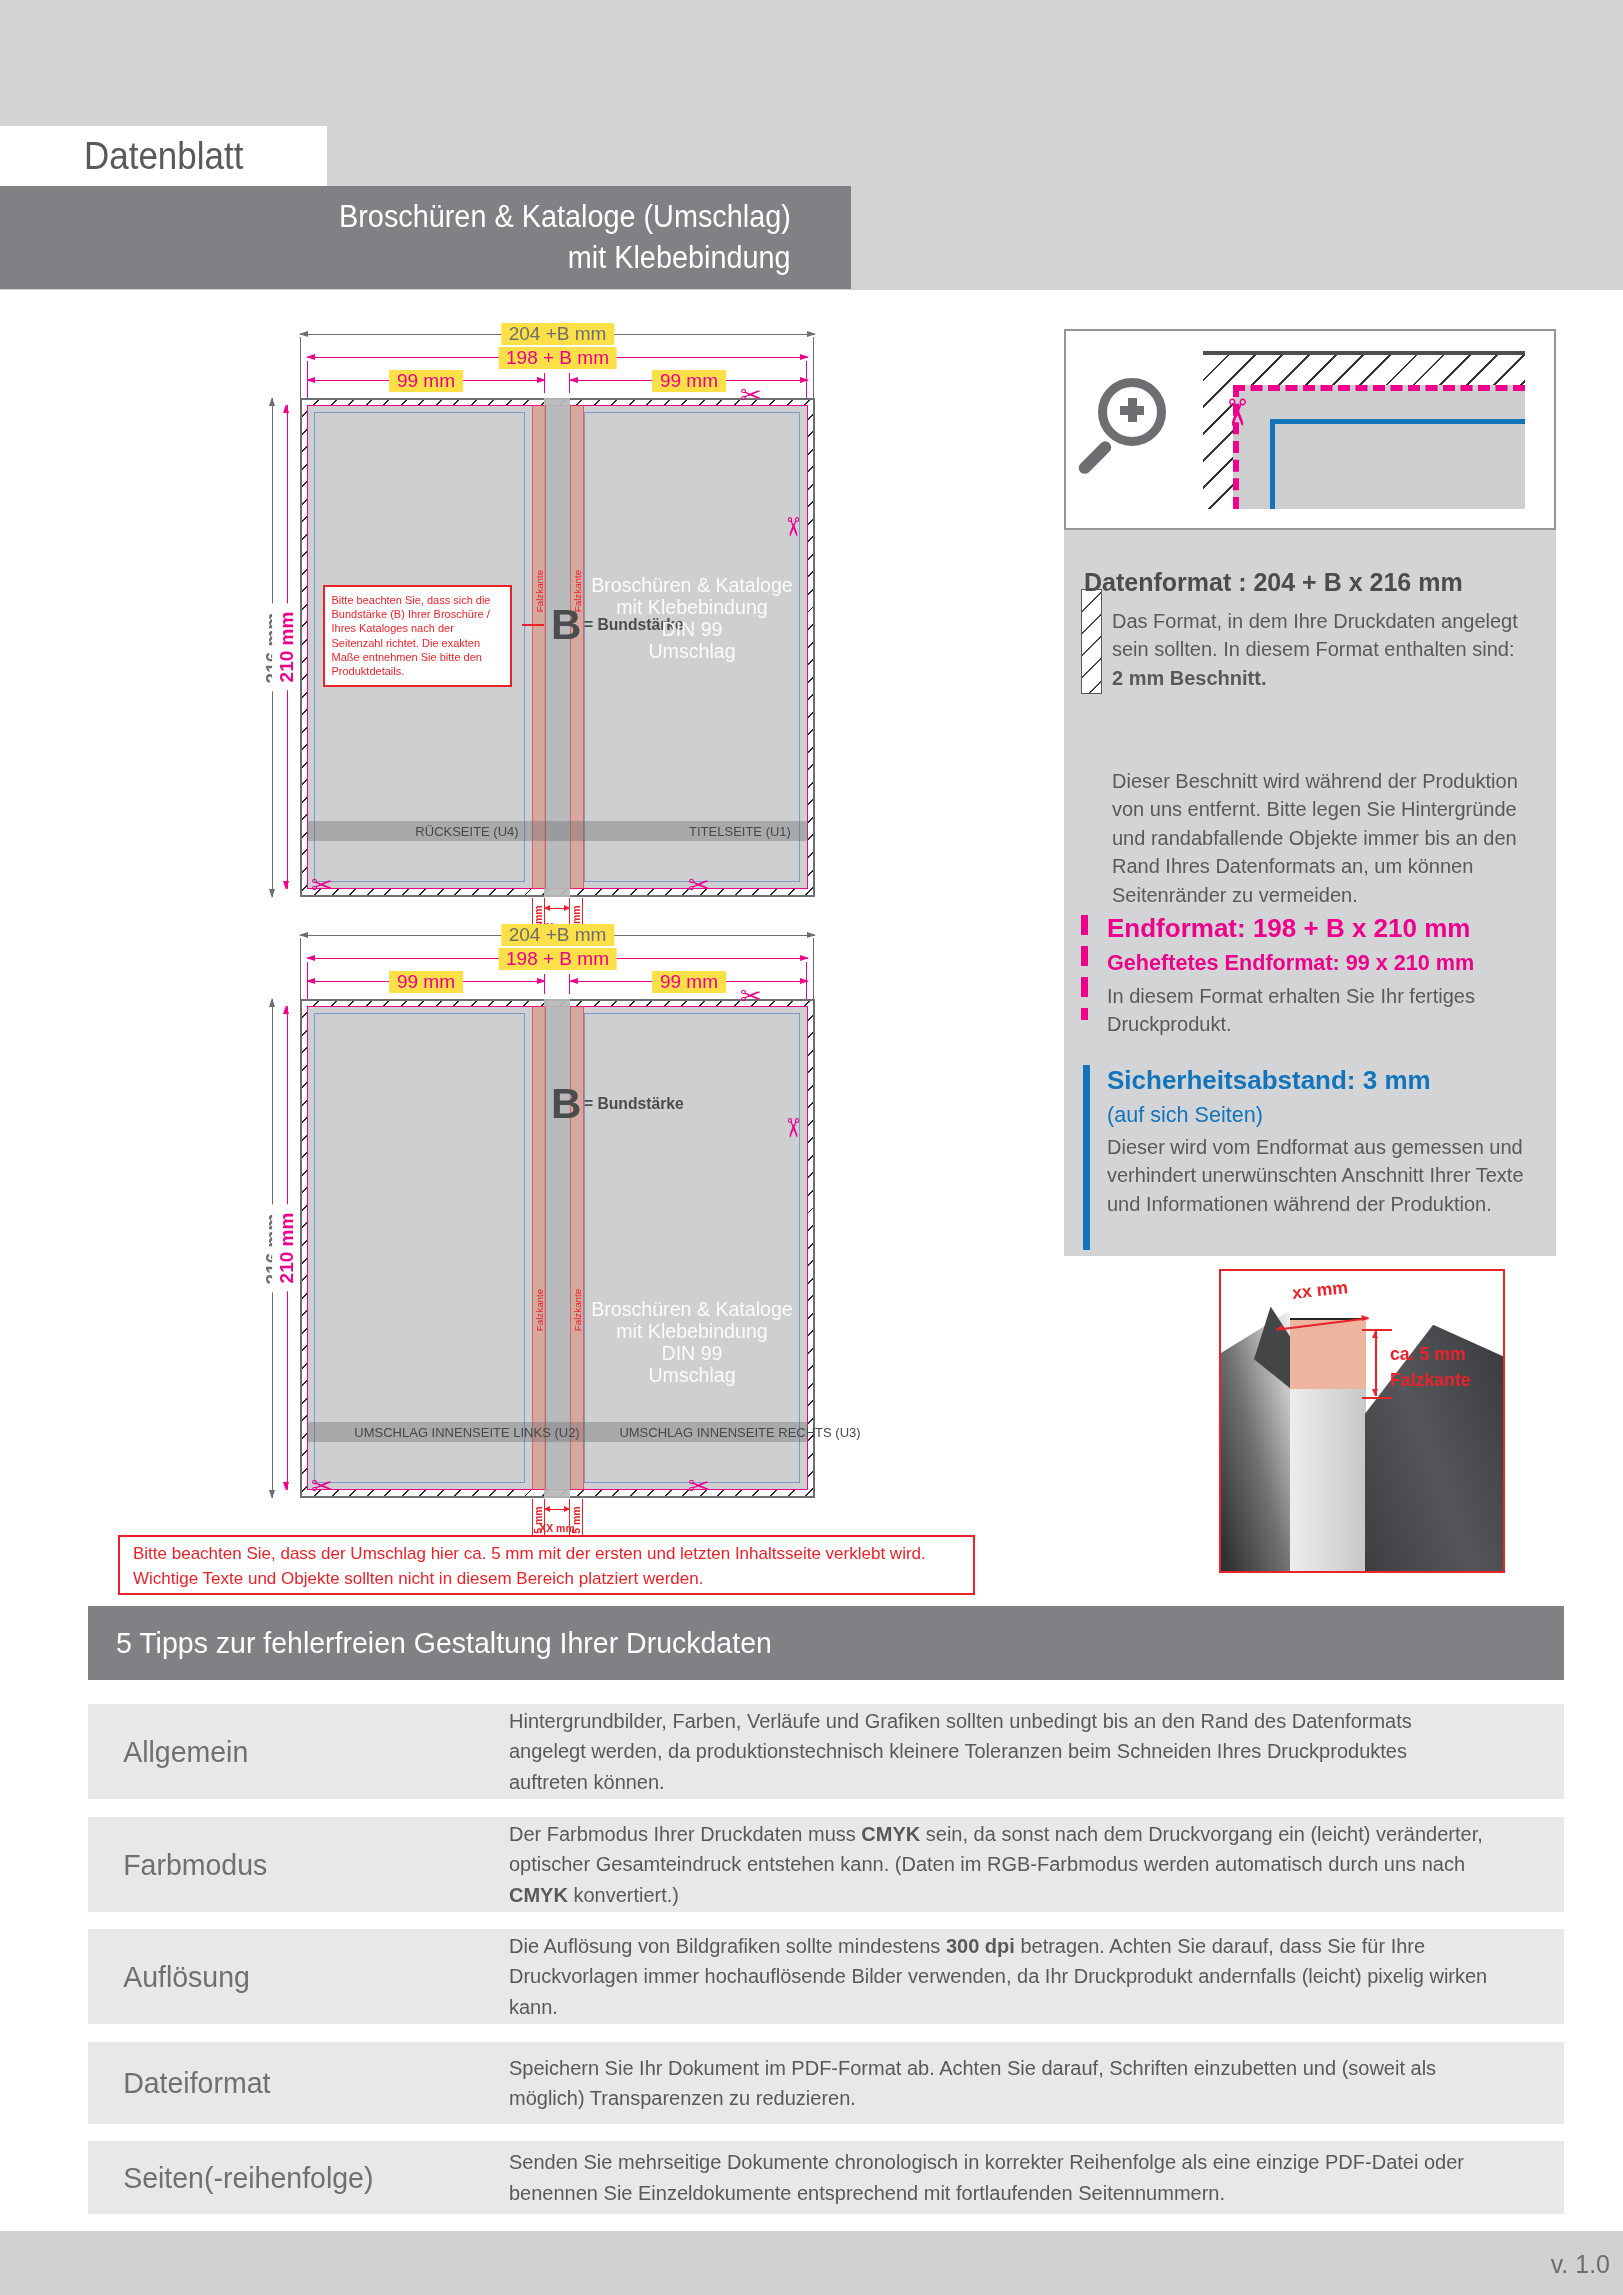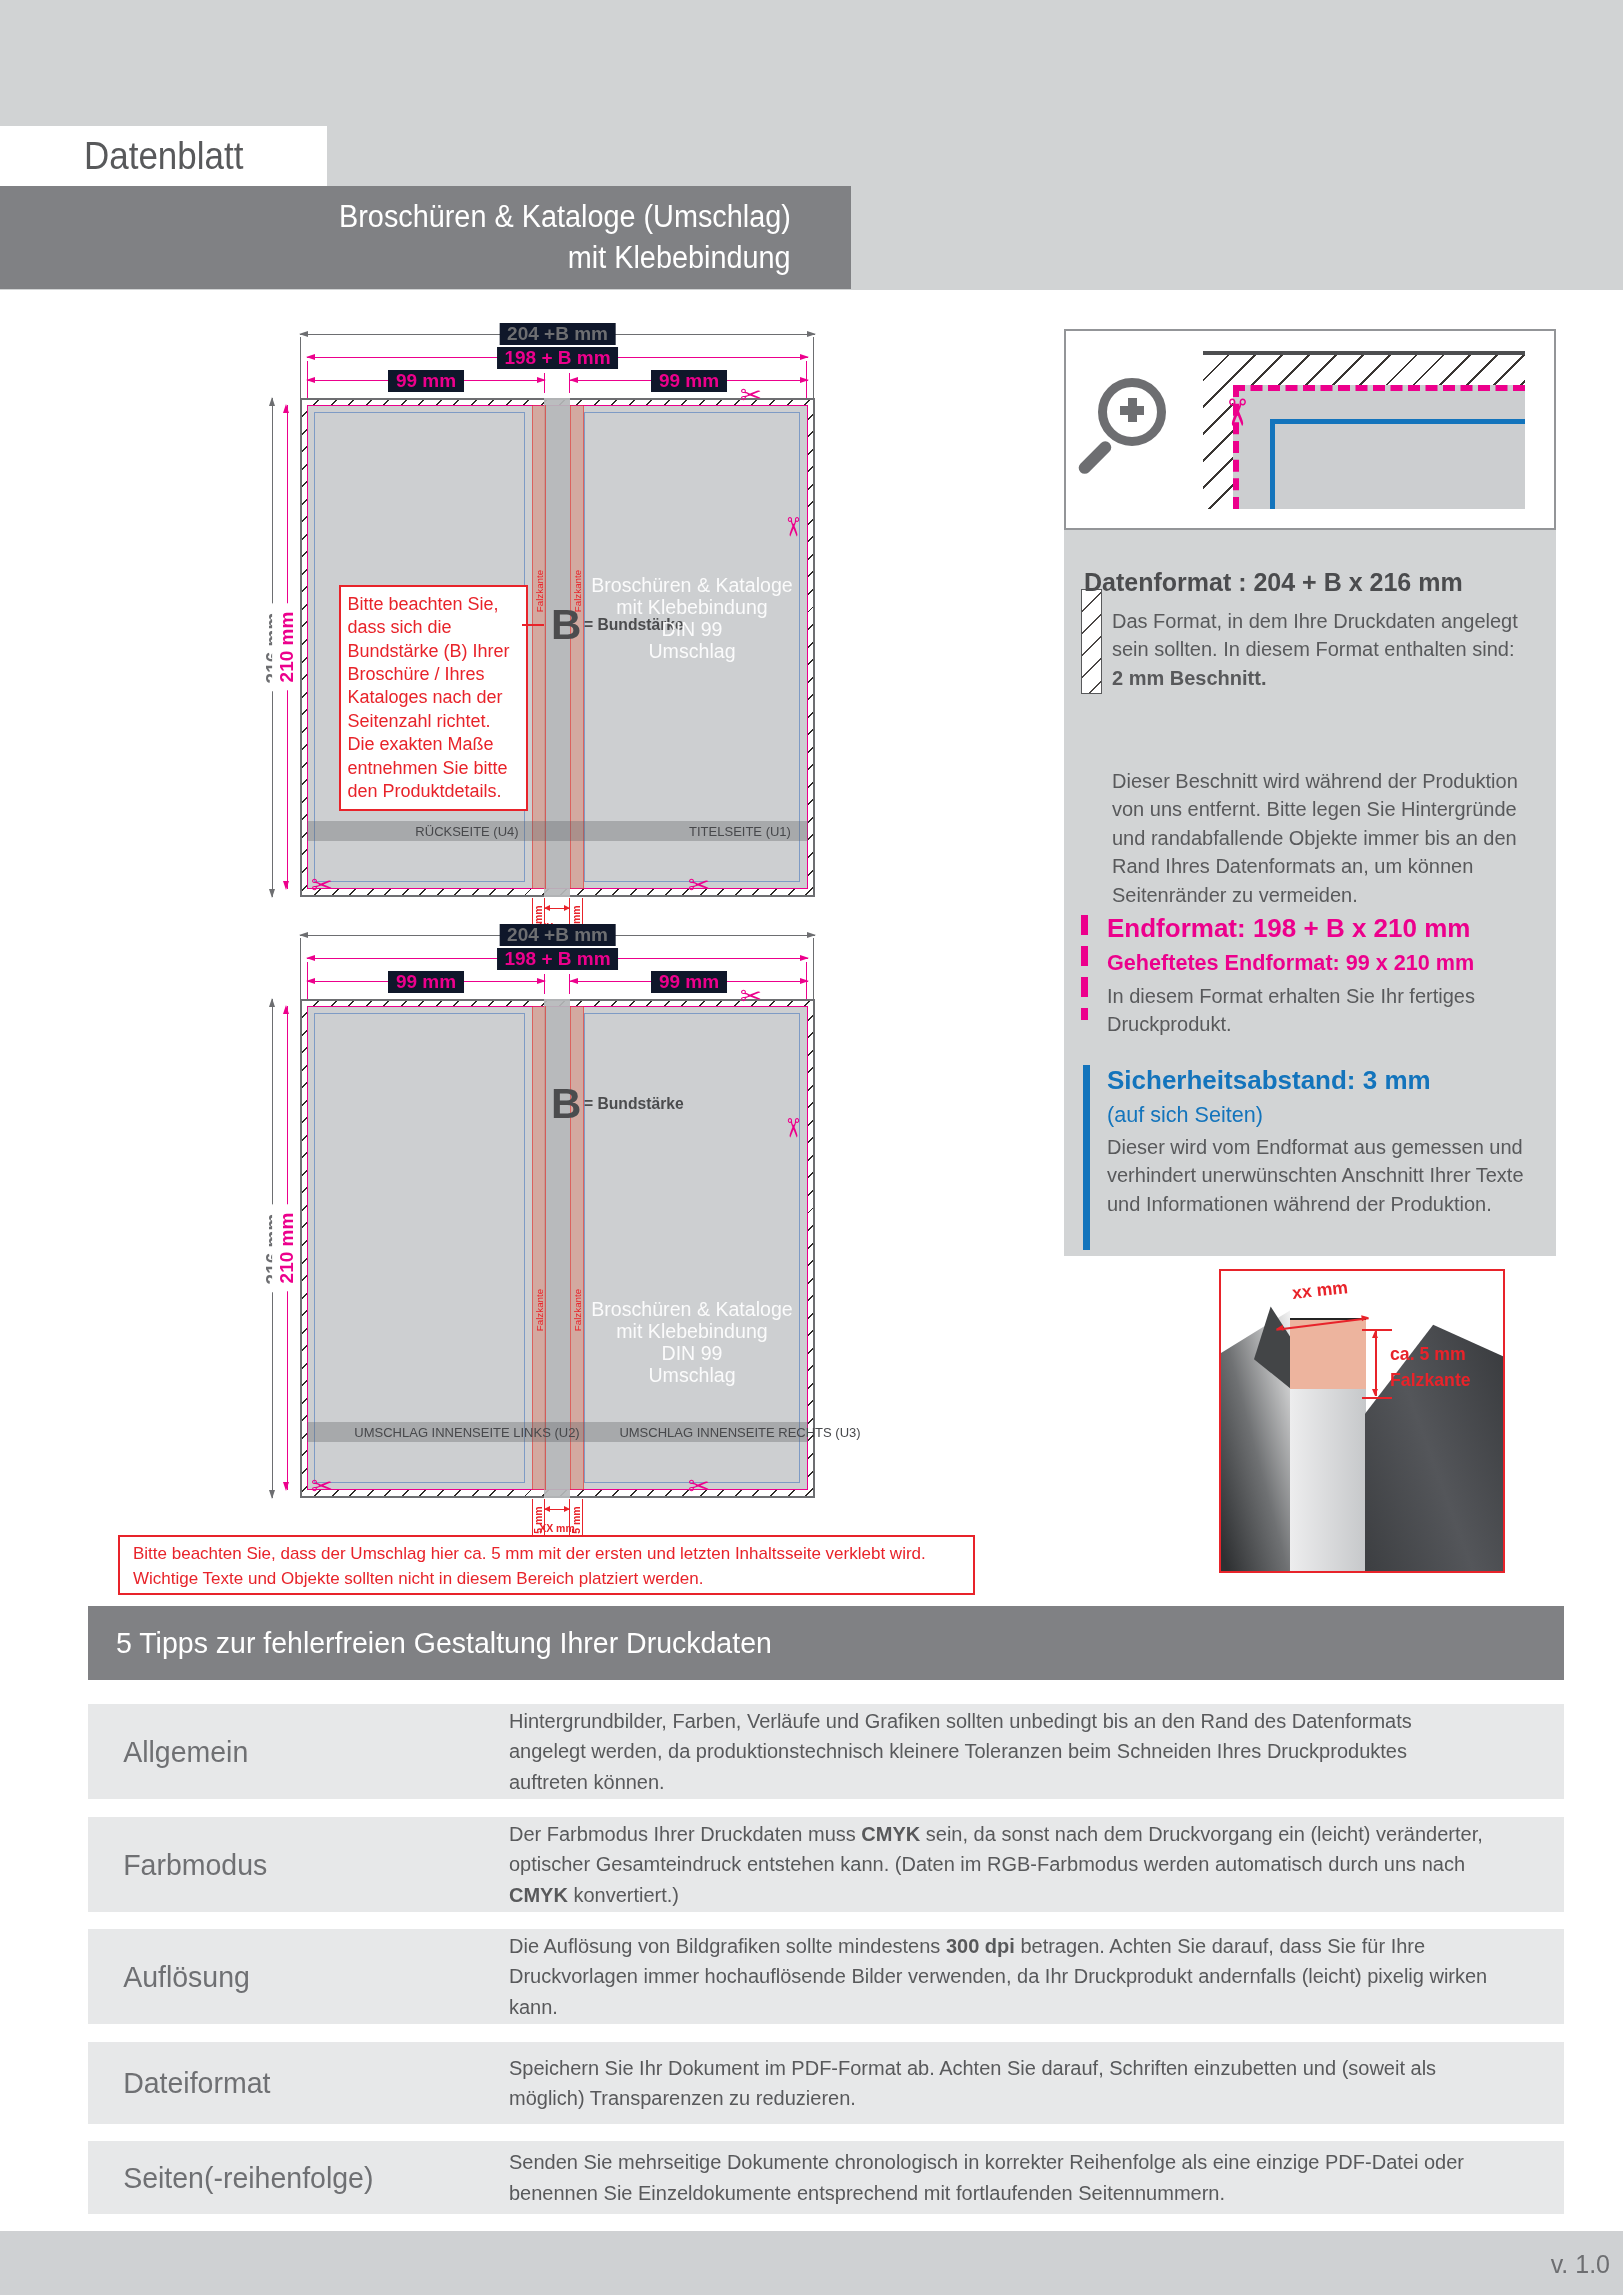--- a/index.html
+++ b/index.html
@@ -18,22 +18,22 @@
   
   .diagram { width:569px; height:625px; }
   .d1 { left:259px; top:324px; }
   .d2 { left:259px; top:925px; }
 
   .dim  { height:1.3px; background:currentColor; }
   .dim::before, .dim::after { content:""; position:absolute; top:-3.3px; width:0; height:0;
            border-top:3.9px solid transparent; border-bottom:3.9px solid transparent; }
   .dim::before { left:-0.7px;  border-right:9.8px solid currentColor; }
   .dim::after  { right:-0.7px; border-left:9.8px solid currentColor; }
-  .dim > span { position:absolute; left:50%; top:50%; transform:translate(-50%,-50%); background:#0f172a;
-                padding:0 7.9px; font-weight:bold; font-size:19px; white-space:nowrap; }
+  .dim > span { position:absolute; left:50%; top:50%; transform:translate(-50%,-50%); background:#fde047;
+                padding:0 7.9px; font-weight:normal; font-size:19px; white-space:nowrap; }
   .c-dark { color:#6d6e71; }
   .c-mag  { color:#ec008c; }
 
   .vdim { width:1.3px; background:currentColor; }
   .vdim::before, .vdim::after { content:""; position:absolute; left:-3.3px; width:0; height:0;
            border-left:3.9px solid transparent; border-right:3.9px solid transparent; }
   .vdim::before { top:-0.7px;    border-bottom:9.8px solid currentColor; }
   .vdim::after  { bottom:-0.7px; border-top:9.8px solid currentColor; }
   .vdim > span { position:absolute; left:50%; top:50%; transform:translate(-50%,-50%) rotate(-90deg); background:#fff;
                  padding:3.9px 7.9px; font-weight:bold; font-size:19px; white-space:nowrap; }
@@ -54,22 +54,22 @@
   .safe.r { left:325px; width:216px; }
   .band { left:48px; top:497px; width:501px; height:19.6px; background:rgba(95,97,100,.34); }
   .band span { position:absolute; top:50%; transform:translate(-50%,-50%); font-size:13px; color:#47484b; white-space:nowrap; }
   .band .bl { left:160px; } .band .br { left:433px; }
 
   .ovl { left:325px; width:216px; text-align:center; color:rgba(255,255,255,.92); font-size:19.6px; line-height:22px; }
   .blabel { display:flex; align-items:center; color:#4b4c4e; }
   .blabel .big { font-size:42px; font-weight:bold; line-height:1; }
   .blabel .eq  { font-size:15.7px; font-weight:bold; margin-left:2.6px; }
 
-  .notebox { left:80px; top:261px; width:173px; background:#fff; border:2px solid #e8232a; color:#e8232a;
-             font-size:18px; line-height:1.3; padding:5.9px 5.2px 5.9px 6.5px; }
+  .notebox { left:64px; top:261px; width:173px; background:#fff; border:2px solid #e8232a; color:#e8232a;
+             font-size:11px; line-height:1.3; padding:5.9px 5.2px 5.9px 6.5px; }
   .noteline { left:263px; top:300px; width:22px; height:2px; background:#e8232a; }
 
   .scis { color:#ec008c; font-family:"DejaVu Sans",sans-serif; font-size:26px; line-height:1; }
   .rot90 { transform:rotate(90deg); }
 
   .bdim-t { width:1.3px; background:#e8232a; top:574px; height:37px; }
   .bdim-lbl { color:#e8232a; font-weight:bold; font-size:10.5px; white-space:nowrap; }
   .v5 { top:595px; transform:translate(-50%,-50%) rotate(-90deg); }
   .xxa { left:285px; top:584px; width:25.5px; height:1.3px; background:#e8232a; }
   .xxa::before,.xxa::after { content:""; position:absolute; top:-2.6px; width:0; height:0;

